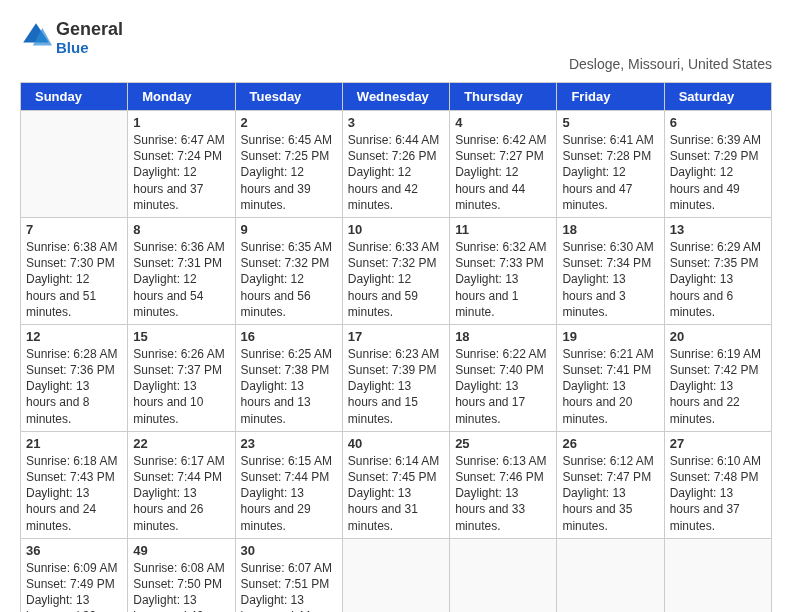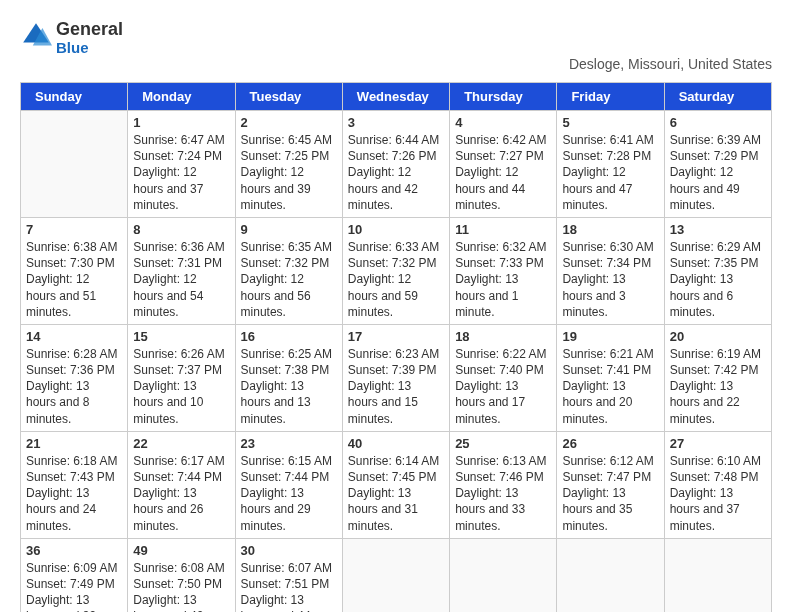--- a/index.html
+++ b/index.html
@@ -174,21 +174,21 @@
           <div class="day-number">18</div>
           <div class="cell-content">Sunrise: 6:30 AM<br>Sunset: 7:34 PM<br>Daylight: 13 hours and 3 minutes.</div>
         </td>
         <td>
           <div class="day-number">13</div>
           <div class="cell-content">Sunrise: 6:29 AM<br>Sunset: 7:35 PM<br>Daylight: 13 hours and 6 minutes.</div>
         </td>
       </tr>
       <tr>
         <td>
-          <div class="day-number">14</div>
+          <div class="day-number">12</div>
           <div class="cell-content">Sunrise: 6:28 AM<br>Sunset: 7:36 PM<br>Daylight: 13 hours and 8 minutes.</div>
         </td>
         <td>
           <div class="day-number">15</div>
           <div class="cell-content">Sunrise: 6:26 AM<br>Sunset: 7:37 PM<br>Daylight: 13 hours and 10 minutes.</div>
         </td>
         <td>
           <div class="day-number">16</div>
           <div class="cell-content">Sunrise: 6:25 AM<br>Sunset: 7:38 PM<br>Daylight: 13 hours and 13 minutes.</div>
         </td>

